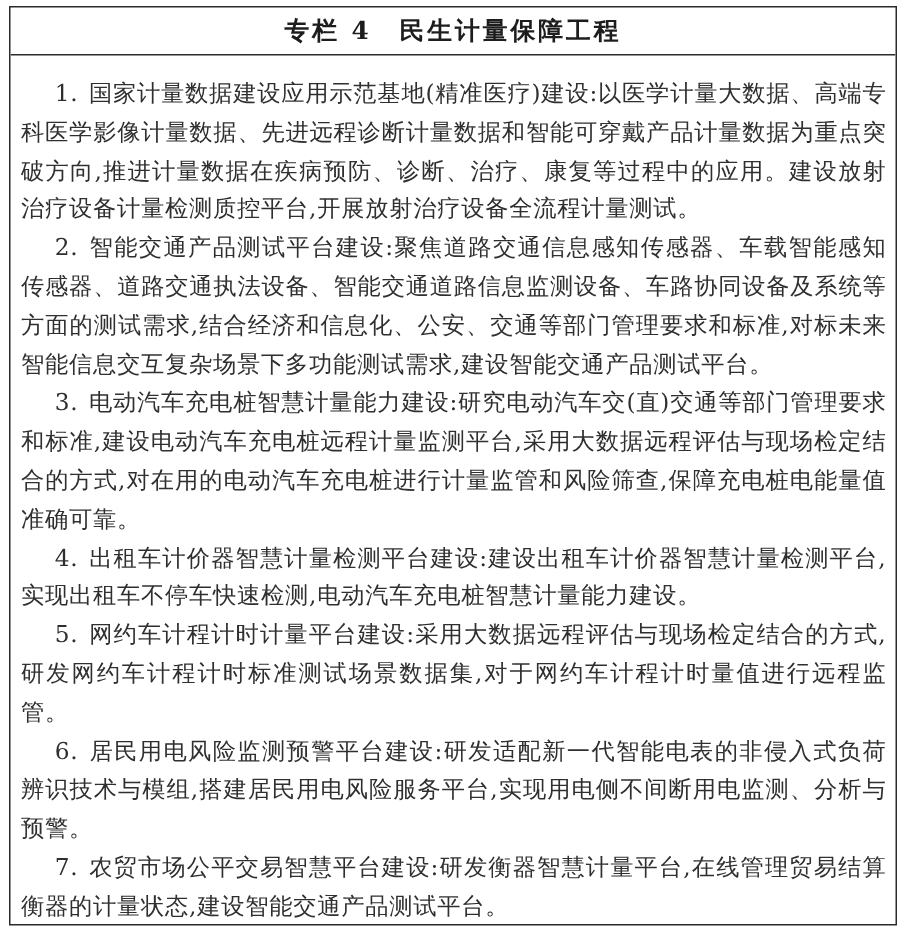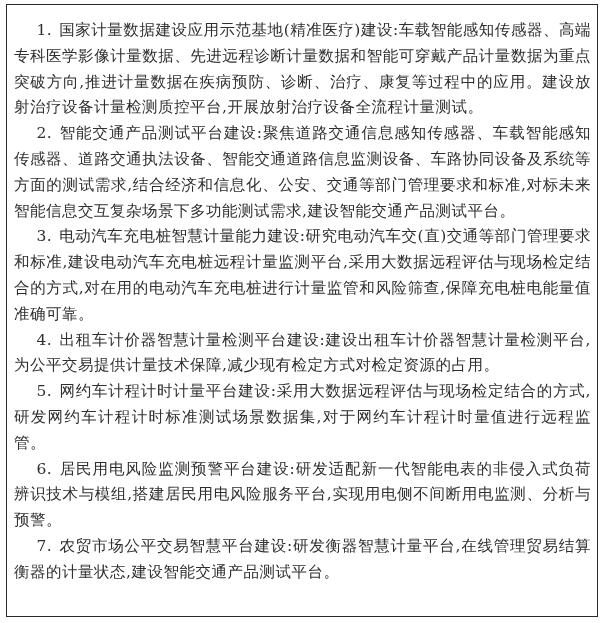--- a/index.html
+++ b/index.html
@@ -63,23 +63,26 @@
   .para-num {
     margin-right: 0.45em;
     white-space: nowrap;
   }
 </style>
 </head>
 <body>
 
 <div class="page">
   <div class="panel">
+    <div class="panel-header">
+      <h1 class="panel-title">专栏 4　民生计量保障工程</h1>
+    </div>
     <div class="panel-body">
-      <p><span class="para-num">1.</span><span>国家计量数据建设应用示范基地(精准医疗)建设:车载智能感知传感器、高端专科医学影像计量数据、先进远程诊断计量数据和智能可穿戴产品计量数据为重点突破方向,推进计量数据在疾病预防、诊断、治疗、康复等过程中的应用。建设放射治疗设备计量检测质控平台,开展放射治疗设备全流程计量测试。</span></p>
+      <p><span class="para-num">1.</span><span>国家计量数据建设应用示范基地(精准医疗)建设:以医学计量大数据、高端专科医学影像计量数据、先进远程诊断计量数据和智能可穿戴产品计量数据为重点突破方向,推进计量数据在疾病预防、诊断、治疗、康复等过程中的应用。建设放射治疗设备计量检测质控平台,开展放射治疗设备全流程计量测试。</span></p>
       <p><span class="para-num">2.</span><span>智能交通产品测试平台建设:聚焦道路交通信息感知传感器、车载智能感知传感器、道路交通执法设备、智能交通道路信息监测设备、车路协同设备及系统等方面的测试需求,结合经济和信息化、公安、交通等部门管理要求和标准,对标未来智能信息交互复杂场景下多功能测试需求,建设智能交通产品测试平台。</span></p>
       <p><span class="para-num">3.</span><span>电动汽车充电桩智慧计量能力建设:研究电动汽车交(直)交通等部门管理要求和标准,建设电动汽车充电桩远程计量监测平台,采用大数据远程评估与现场检定结合的方式,对在用的电动汽车充电桩进行计量监管和风险筛查,保障充电桩电能量值准确可靠。</span></p>
-      <p><span class="para-num">4.</span><span>出租车计价器智慧计量检测平台建设:建设出租车计价器智慧计量检测平台,为公平交易提供计量技术保障,减少现有检定方式对检定资源的占用。</span></p>
+      <p><span class="para-num">4.</span><span>出租车计价器智慧计量检测平台建设:建设出租车计价器智慧计量检测平台,实现出租车不停车快速检测,电动汽车充电桩智慧计量能力建设。</span></p>
       <p><span class="para-num">5.</span><span>网约车计程计时计量平台建设:采用大数据远程评估与现场检定结合的方式,研发网约车计程计时标准测试场景数据集,对于网约车计程计时量值进行远程监管。</span></p>
       <p><span class="para-num">6.</span><span>居民用电风险监测预警平台建设:研发适配新一代智能电表的非侵入式负荷辨识技术与模组,搭建居民用电风险服务平台,实现用电侧不间断用电监测、分析与预警。</span></p>
       <p><span class="para-num">7.</span><span>农贸市场公平交易智慧平台建设:研发衡器智慧计量平台,在线管理贸易结算衡器的计量状态,建设智能交通产品测试平台。</span></p>
     </div>
   </div>
 </div>
 
 </body></html>

